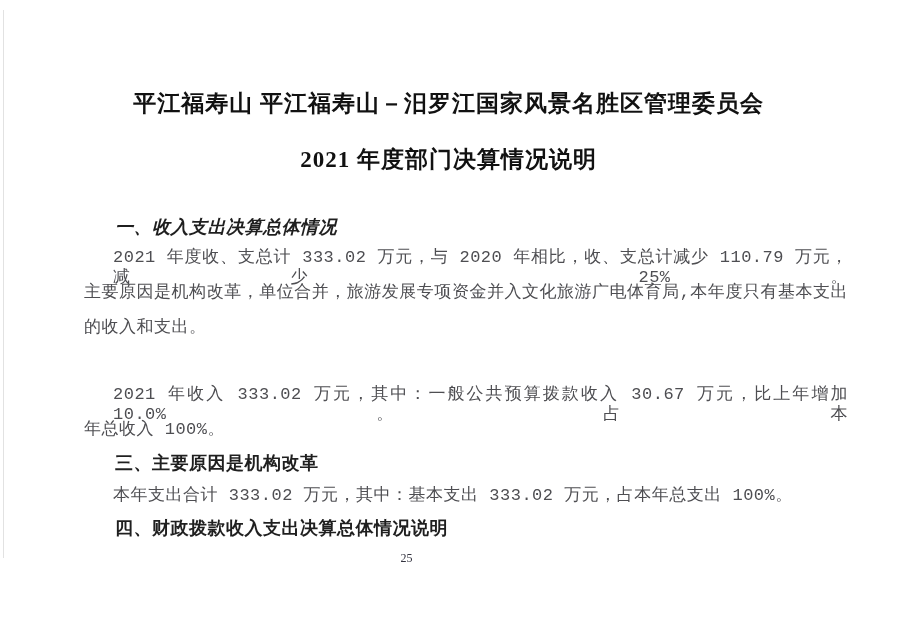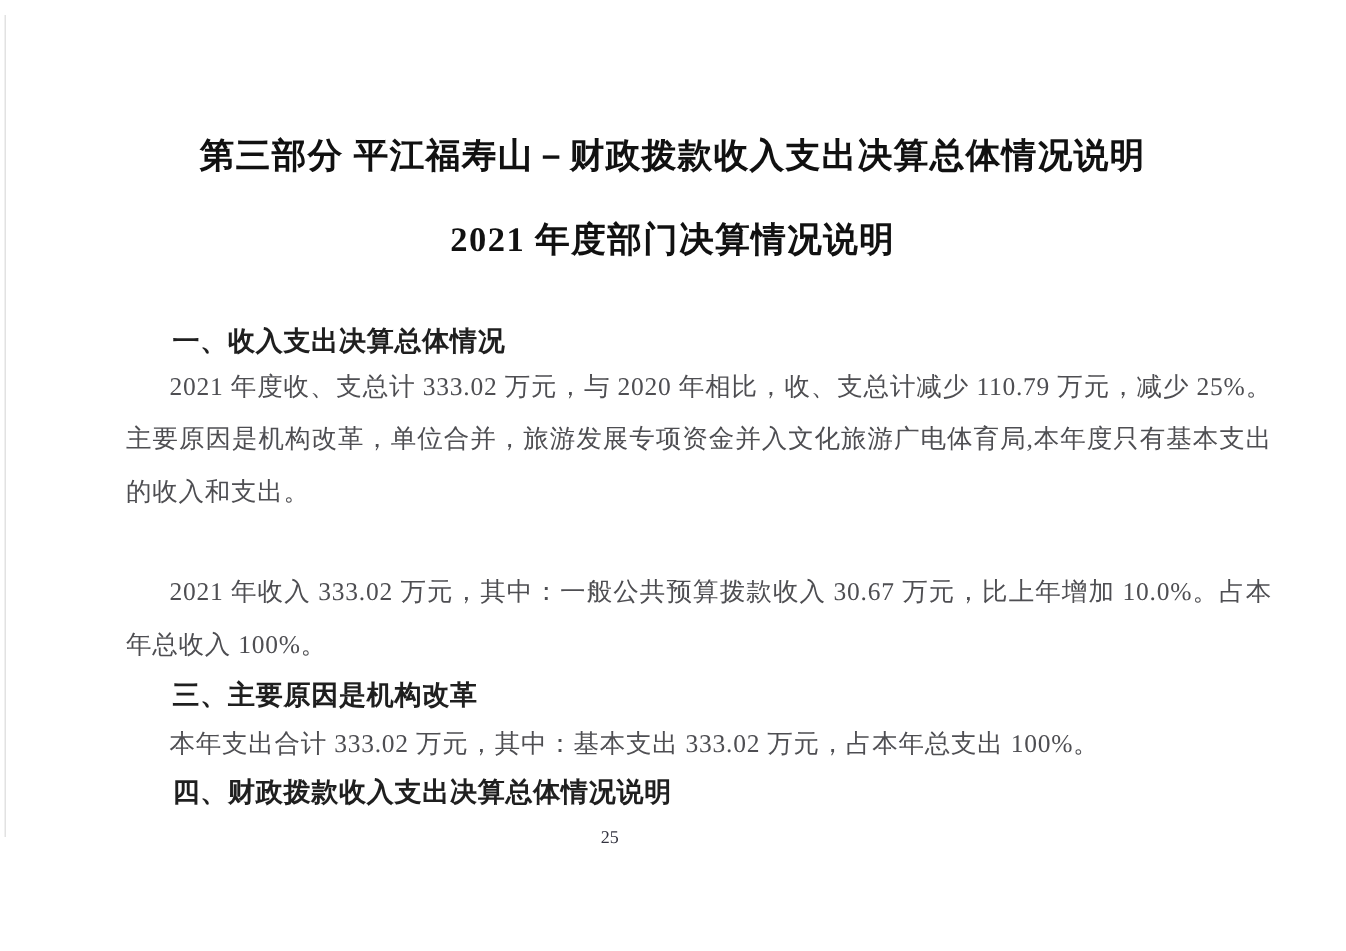--- a/index.html
+++ b/index.html
@@ -43,21 +43,21 @@
     left: 115px;
     font-family: "Liberation Sans", "DejaVu Sans", sans-serif;
     font-weight: bold;
     color: #1f1f1f;
     font-size: 18px;
     white-space: nowrap;
     letter-spacing: 0.5px;
   }
   .body-line {
     position: absolute;
-    font-family: Liberation Serif, serif;
+    font-family: Liberation Mono, monospace;
     color: #4e4e52;
     font-size: 17px;
     line-height: 20px;
     white-space: nowrap;
     letter-spacing: 0.5px;
   }
   .body-line.justified {
     white-space: normal;
     text-align: justify;
     text-align-last: justify;
@@ -77,25 +77,25 @@
     color: #33333f;
   }
 </style>
 </head>
 <body>
 
 <div class="canvas">
 
   <div class="page-edge"></div>
 
-  <div class="doc-title line1">第三部分 平江福寿山－财政拨款收入支出决算总体情况说明</div>
+  <div class="doc-title line1">平江福寿山 平江福寿山－汨罗江国家风景名胜区管理委员会</div>
 
   <div class="doc-title line2">2021 年度部门决算情况说明</div>
 
-  <div class="sec-heading" style="top:215px;">一、收入支出决算总体情况</div>
+  <div class="sec-heading" style="top:215px;font-style:italic;">一、收入支出决算总体情况</div>
 
   <div class="body-line first-line justified" style="top:248px;">2021 年度收、支总计 333.02 万元，与 2020 年相比，收、支总计减少 110.79 万元，减少 25%。</div>
 
   <div class="body-line cont-line justified" style="top:283px;">主要原因是机构改革，单位合并，旅游发展专项资金并入文化旅游广电体育局,本年度只有基本支出</div>
 
   <div class="body-line cont-line" style="top:318px;">的收入和支出。</div>
 
 
   <div class="body-line first-line justified" style="top:385px;">2021 年收入 333.02 万元，其中：一般公共预算拨款收入 30.67 万元，比上年增加 10.0%。占本</div>
 

